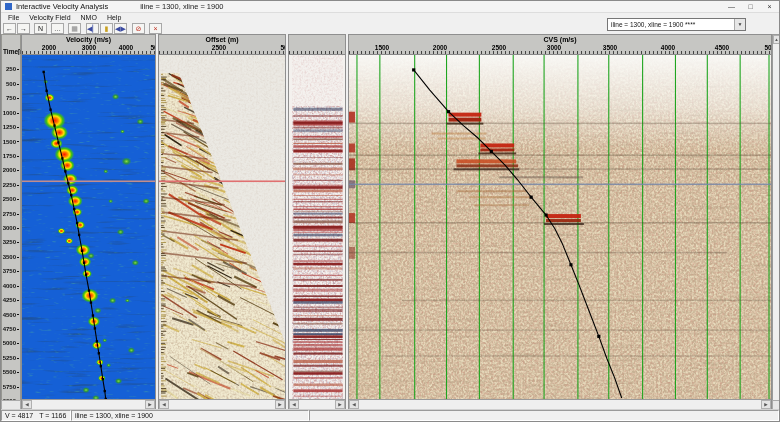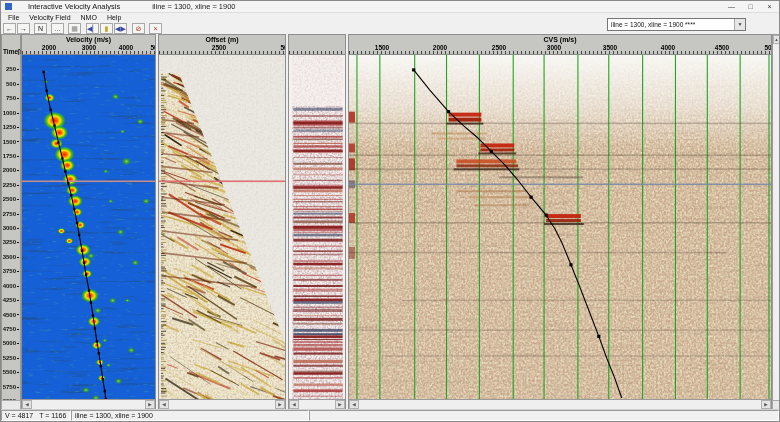--- a/index.html
+++ b/index.html
@@ -3,21 +3,21 @@
 <meta charset="utf-8">
 <style>
   html,body{margin:0;padding:0;background:#6b6b6b;}
   *{box-sizing:border-box;}
   .app{position:relative;width:780px;height:422px;background:#f0f0f0;
        font-family:"Liberation Sans",sans-serif;overflow:hidden;border:1px solid #8a8a8a;}
   
   .titlebar{position:absolute;top:0;left:0;right:0;height:12px;background:#f4f4f4;
             border-bottom:1px solid #ddd;display:flex;align-items:center;font-size:7.5px;color:#111;}
   .app-icon{width:7px;height:7px;background:#2f66c8;margin:0 4px 0 4px;flex:0 0 auto;}
-  .tb-title{white-space:nowrap;margin-left:12px;}
+  .tb-title{white-space:nowrap;}
   .tb-loc{margin-left:32px;white-space:nowrap;color:#222;}
   .tb-btns{margin-left:auto;display:flex;height:100%;}
   .tb-btn{width:19px;text-align:center;font-size:7px;line-height:12px;color:#333;}
   
   .menubar{position:absolute;top:12px;left:0;right:0;height:9px;display:flex;align-items:center;
            font-size:7px;color:#111;background:#f0f0f0;padding-left:2px;}
   .mitem{padding:0 5px;line-height:9px;}
   
   .toolbar{position:absolute;top:21px;left:0;right:0;height:12px;display:flex;align-items:center;
            padding-left:2px;background:#f0f0f0;}

